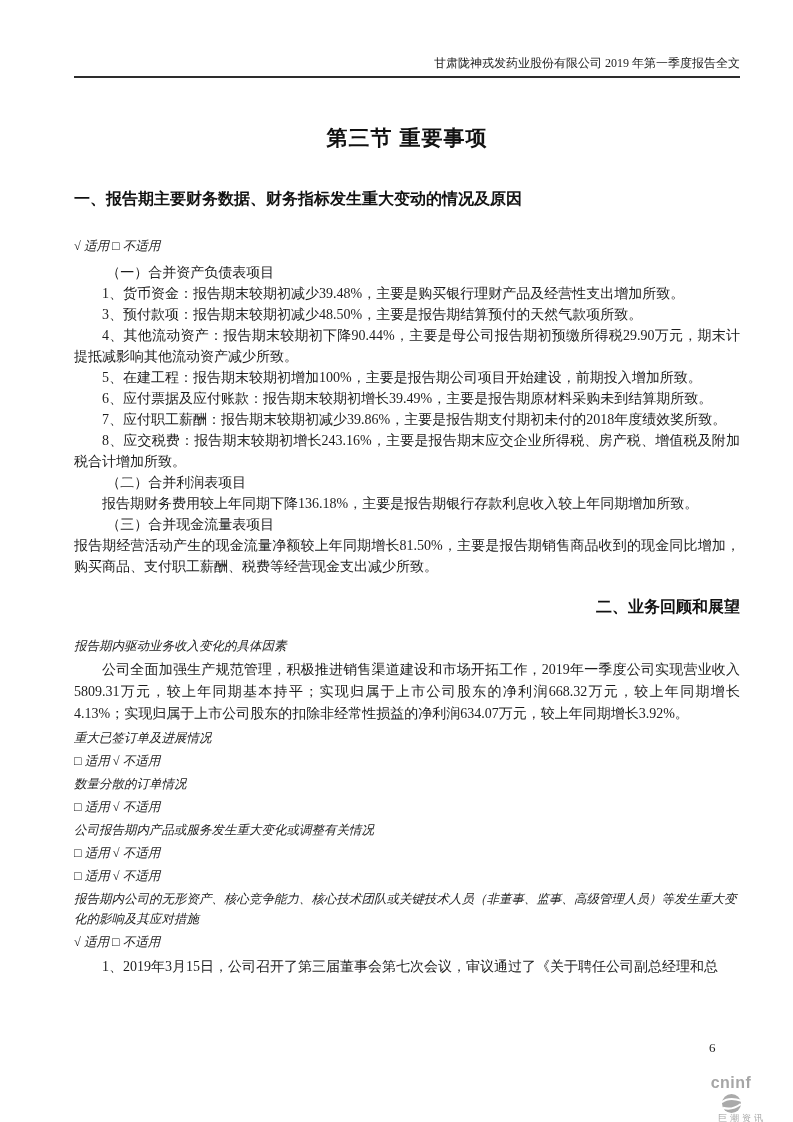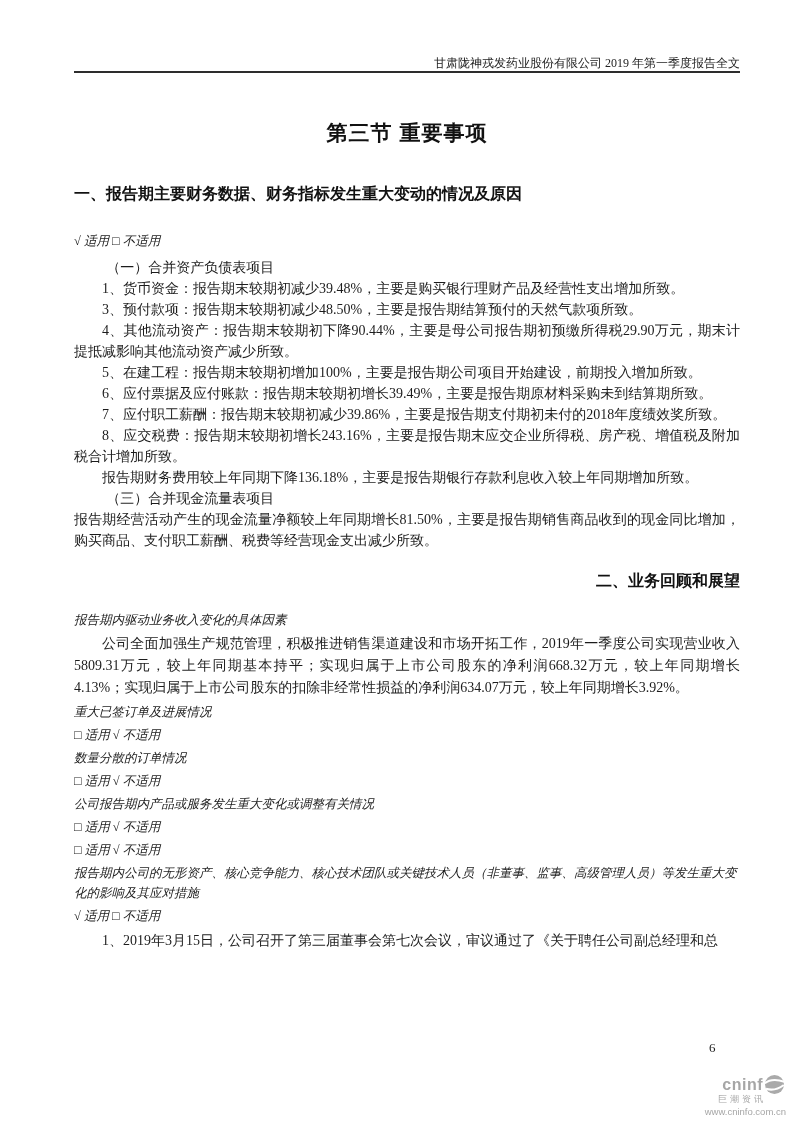--- a/index.html
+++ b/index.html
@@ -15,20 +15,21 @@
   .content {
     position: absolute;
     left: 74px;
     top: 55px;
     width: 666px;
   }
   .doc-header {
     text-align: right;
     font-size: 12px;
     line-height: 16px;
+    padding-bottom: 5px;
     border-bottom: 2px solid #2d2d2d;
     color: #222;
   }
   .title {
     margin-top: 46px;
     text-align: center;
     font-size: 21px;
     font-weight: bold;
     letter-spacing: 1px;
     font-family: "Liberation Sans", "DejaVu Sans", sans-serif;
@@ -82,20 +83,21 @@
     width: 110px;
     color: #a6a6a6;
     text-align: right;
   }
   .logo-row {
     display: flex;
     align-items: center;
     justify-content: flex-end;
     gap: 1px;
     padding-right: 2px;
+    flex-direction: column;
   }
   .brand {
     font-family: "Liberation Sans", "DejaVu Sans", sans-serif;
     font-weight: bold;
     font-size: 16px;
     letter-spacing: 0.5px;
     line-height: 18px;
   }
   .swirl { display: inline-block; line-height: 0; }
   .logo-cn {
@@ -132,20 +134,21 @@
     <div class="sub" style="margin-top:6px">（一）合并资产负债表项目</div>
 
     <div class="item">1、货币资金：报告期末较期初减少39.48%，主要是购买银行理财产品及经营性支出增加所致。</div>
     <div class="item">3、预付款项：报告期末较期初减少48.50%，主要是报告期结算预付的天然气款项所致。</div>
     <div class="item">4、其他流动资产：报告期末较期初下降90.44%，主要是母公司报告期初预缴所得税29.90万元，期末计提抵减影响其他流动资产减少所致。</div>
     <div class="item">5、在建工程：报告期末较期初增加100%，主要是报告期公司项目开始建设，前期投入增加所致。</div>
     <div class="item">6、应付票据及应付账款：报告期末较期初增长39.49%，主要是报告期原材料采购未到结算期所致。</div>
     <div class="item">7、应付职工薪酬：报告期末较期初减少39.86%，主要是报告期支付期初未付的2018年度绩效奖所致。</div>
     <div class="item">8、应交税费：报告期末较期初增长243.16%，主要是报告期末应交企业所得税、房产税、增值税及附加税合计增加所致。</div>
 
+    <div class="sub">（二）合并利润表项目</div>
     <div class="item">报告期财务费用较上年同期下降136.18%，主要是报告期银行存款利息收入较上年同期增加所致。</div>
 
     <div class="sub">（三）合并现金流量表项目</div>
     <div class="flush">报告期经营活动产生的现金流量净额较上年同期增长81.50%，主要是报告期销售商品收到的现金同比增加，购买商品、支付职工薪酬、税费等经营现金支出减少所致。</div>
 
     <div class="h1 second">二、业务回顾和展望</div>
 
     <div class="qline driver">报告期内驱动业务收入变化的具体因素</div>
 
     <div class="item business">公司全面加强生产规范管理，积极推进销售渠道建设和市场开拓工作，2019年一季度公司实现营业收入5809.31万元，较上年同期基本持平；实现归属于上市公司股东的净利润668.32万元，较上年同期增长4.13%；实现归属于上市公司股东的扣除非经常性损益的净利润634.07万元，较上年同期增长3.92%。</div>

